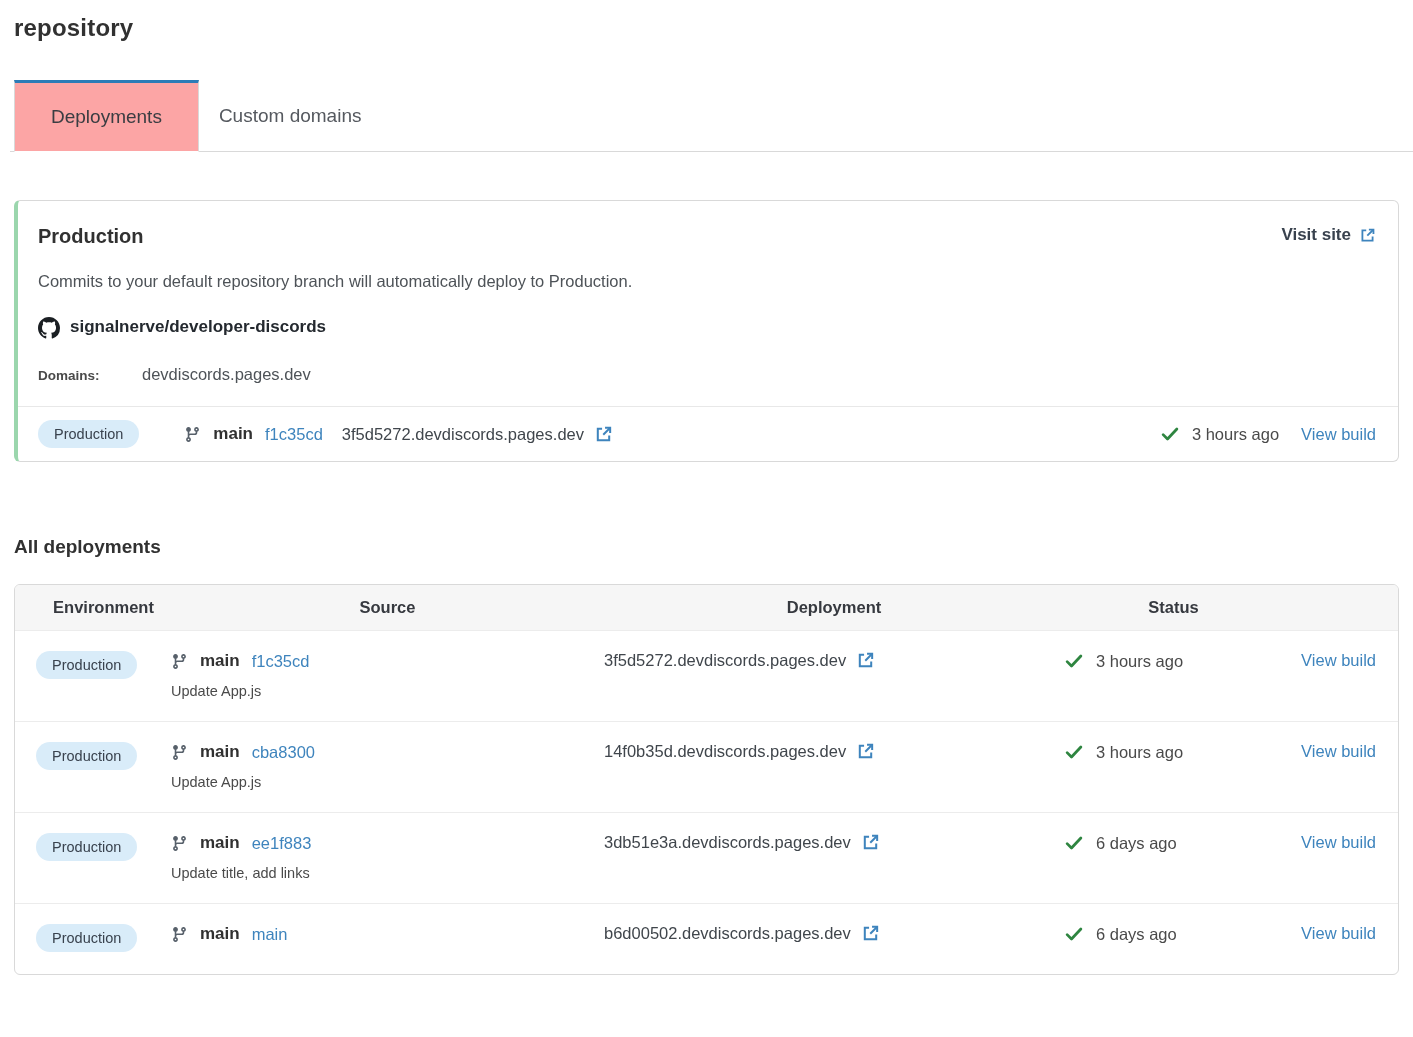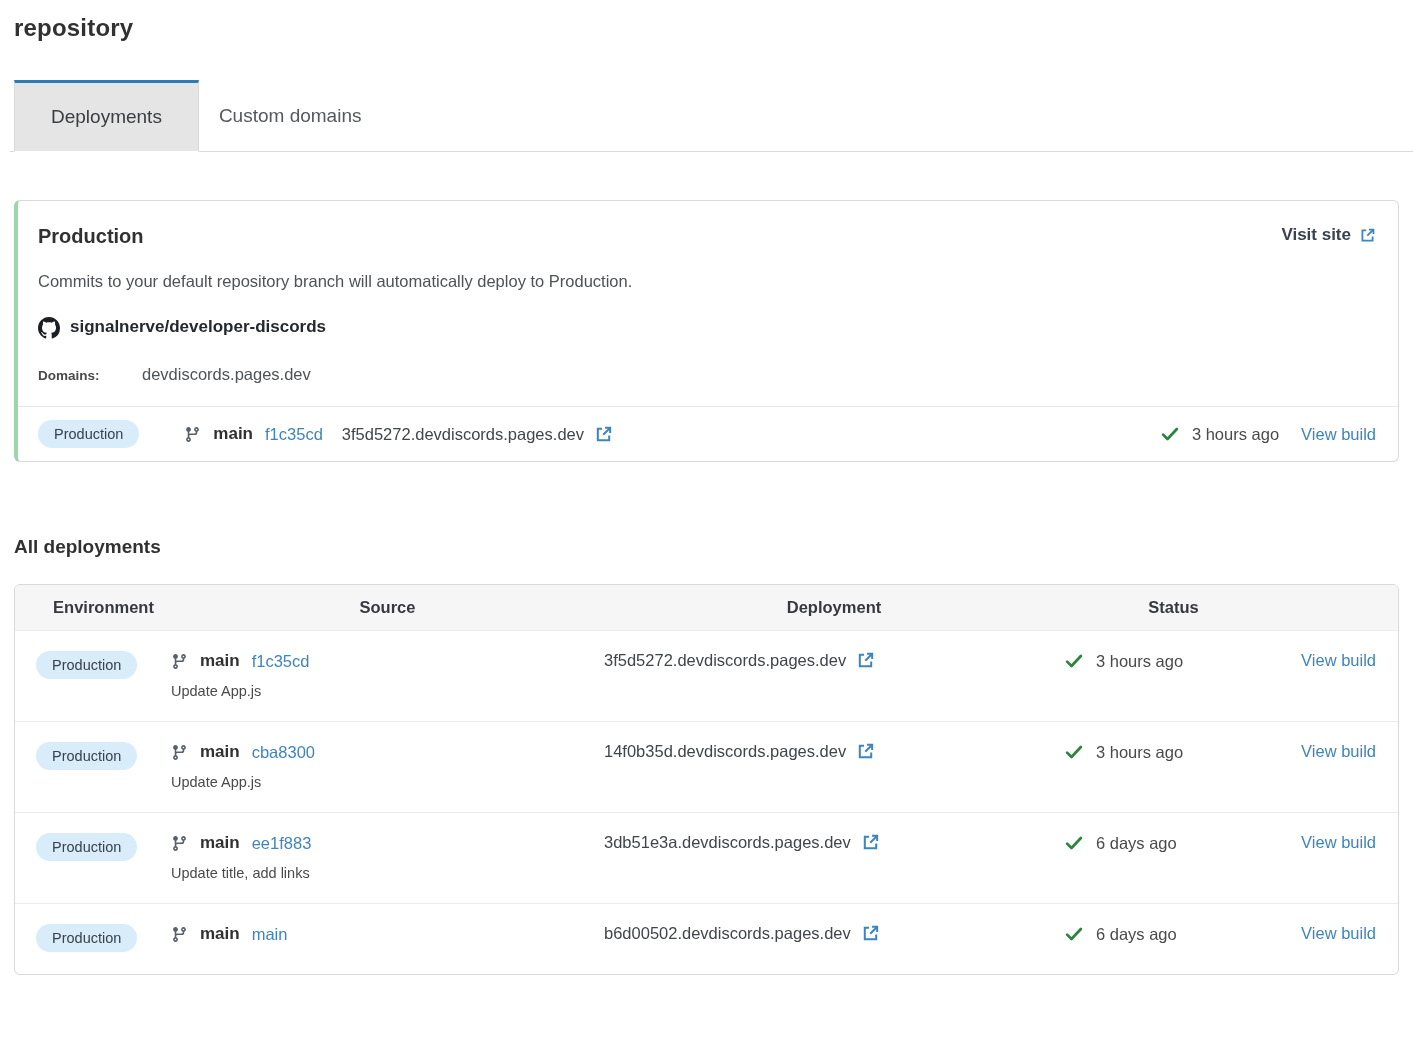--- a/index.html
+++ b/index.html
@@ -32,21 +32,21 @@
   }
   .tab {
     display: flex;
     align-items: center;
     font-size: 19px;
     color: #55595f;
     padding: 0 20px;
     cursor: pointer;
   }
   .tab.active {
-    background: #e5e5e5;
+    background: #fca5a5;
     border: 1px solid #d9d9d9;
     border-top: 3px solid #2c7cb7;
     border-bottom: 1px solid #fff;
     margin-bottom: -1px;
     padding: 0 36px;
     color: #3a3d42;
   }
 
   
   .prod-card {

